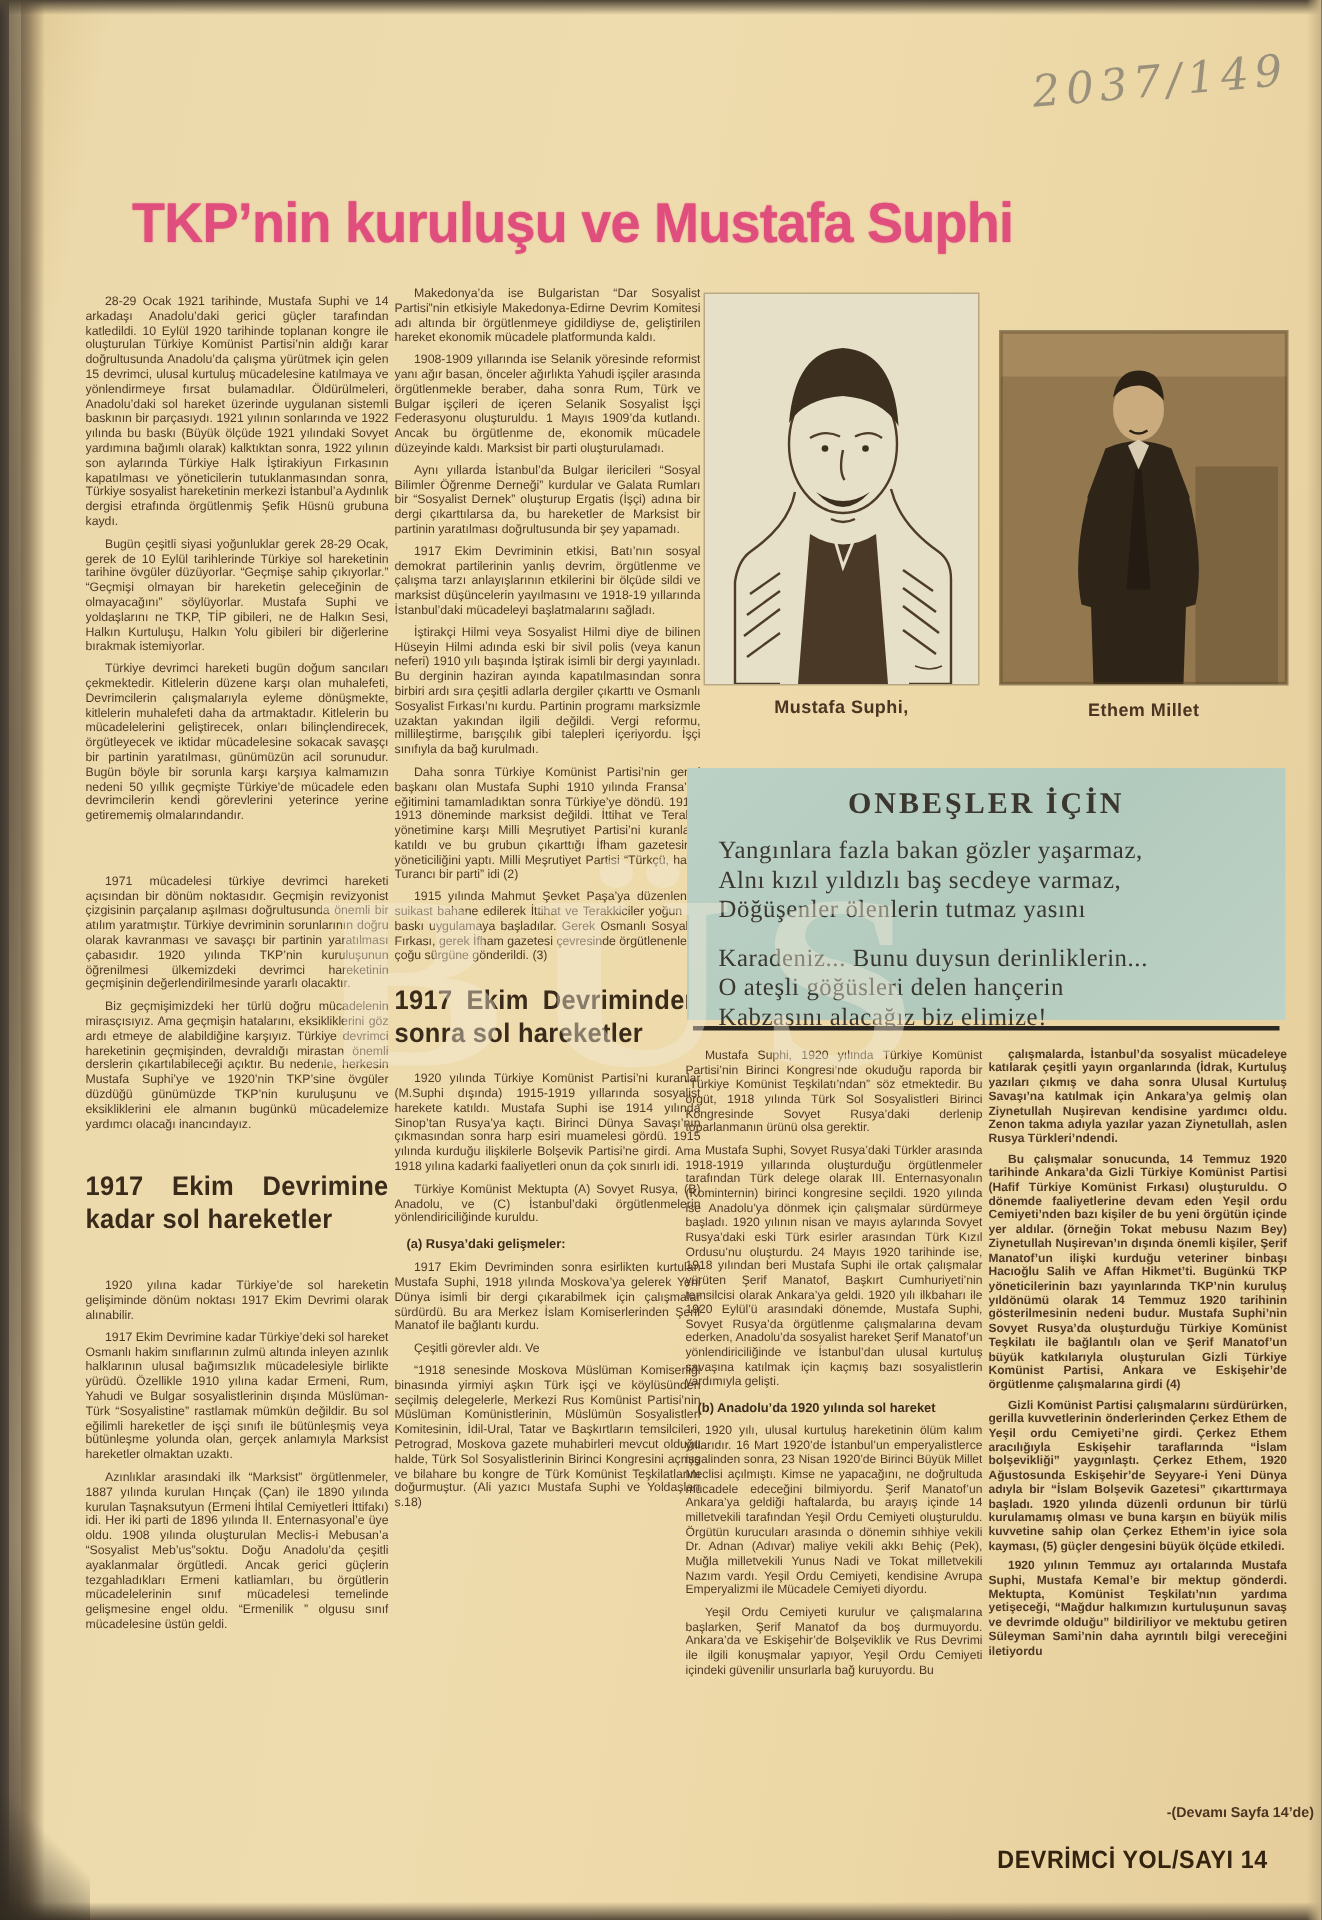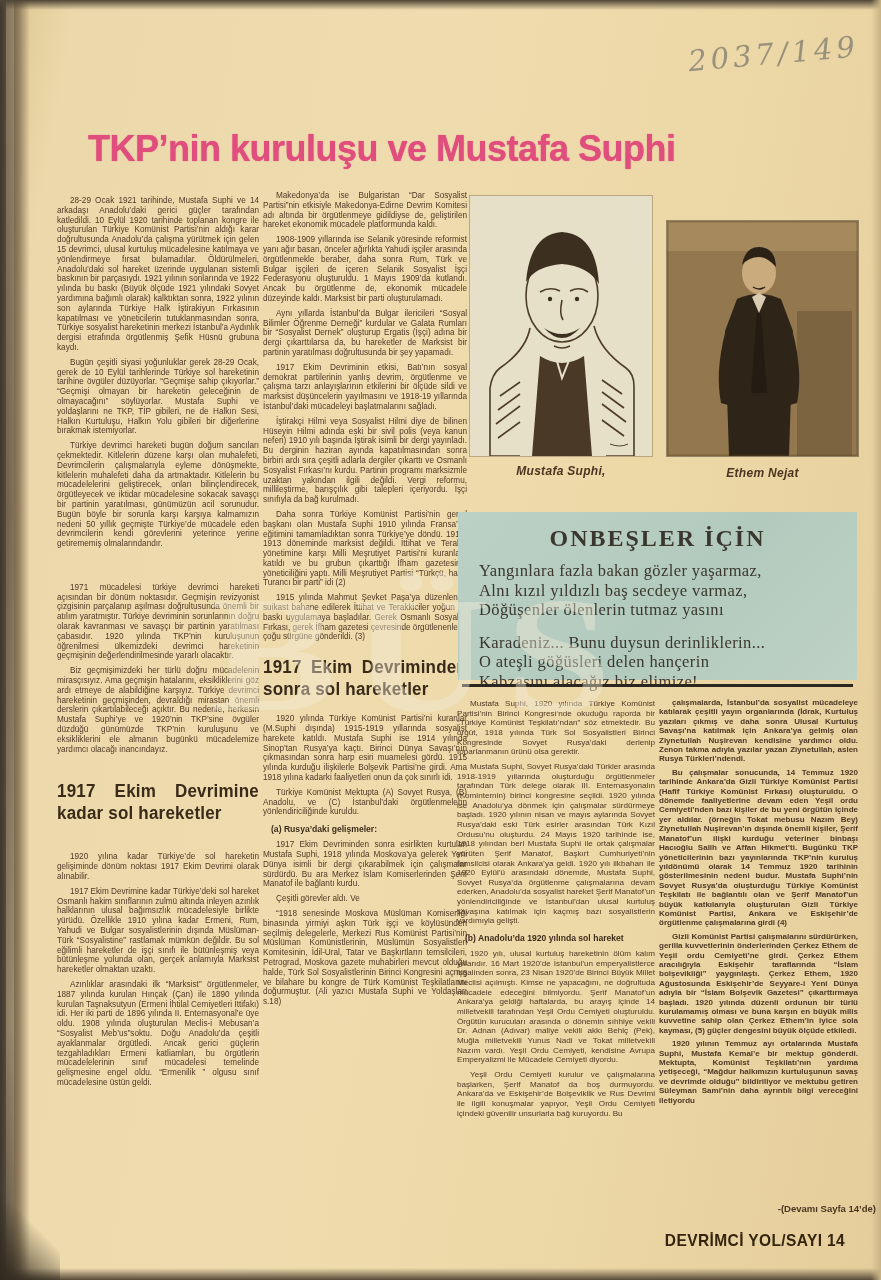--- a/index.html
+++ b/index.html
@@ -38,29 +38,29 @@
   p.marked{position:relative;margin-top:34px;}
   p.marked::before{content:"♦";position:absolute;left:-16px;top:0;color:#b5332e;font-size:11px;text-indent:0;}
 
   
   .photo{position:absolute;}
   .photo1{left:470px;top:196px;width:182px;height:260px;background:#e6dfc8;
           box-shadow:0 0 0 1px rgba(90,74,53,.35);}
   .photo2{left:667px;top:221px;width:191px;height:235px;
           background:linear-gradient(160deg,#a18459 0%,#8a7049 45%,#6f5738 100%);
           box-shadow:0 0 0 1px rgba(60,48,32,.5);}
-  .cap{position:absolute;font-weight:bold;font-size:12px;color:#4b3522;letter-spacing:.3px;font-style:italic;}
+  .cap{position:absolute;font-weight:bold;font-size:12px;color:#4b3522;letter-spacing:.3px;}
   .cap1{left:470px;top:464px;width:182px;text-align:center;}
   .cap2{left:667px;top:466px;width:191px;text-align:center;}
 
   
   .poembox{position:absolute;left:458px;top:512px;width:399px;height:168px;
     background:linear-gradient(135deg,#bcd1c6 0%,#b2cabd 55%,#bed2c5 100%);
     font-family:"Liberation Serif",serif;color:#3b372e;}
-  .poemtitle{margin:13px 0 9px 0;text-align:center;font-weight:bold;font-size:24px;letter-spacing:2px;}
+  .poemtitle{margin:13px 0 9px 0;text-align:center;font-weight:bold;font-size:20px;letter-spacing:2px;}
   .stanza{margin:0 0 13px 21px;}
   .pline{font-size:16.5px;line-height:19.5px;letter-spacing:.4px;}
   .rule{position:absolute;left:462px;top:684px;width:391px;height:3px;background:#2c2620;}
 
   .watermark{position:absolute;left:210px;top:560px;z-index:6;pointer-events:none;
     font-family:"Liberation Serif",serif;font-weight:bold;font-size:165px;letter-spacing:14px;
     color:rgba(243,237,218,.42);transform:scaleX(1.15);transform-origin:left;}
 
   .cont{position:absolute;left:686px;top:1203px;width:190px;text-align:right;
         font-size:9.5px;font-weight:bold;color:#4a3420;}
@@ -160,21 +160,21 @@
         <path d="M85 76 L92 92 L99 76 L92 72 Z" fill="#d8cdb2"></path>
         <path d="M90 92 l4 0 l6 80 l-16 0 z" fill="#241c12"></path>
         <path d="M58 112 q-10 40 -4 70 l14 4" fill="#2e2418"></path>
         <path d="M126 112 q10 40 4 70 l-14 4" fill="#2e2418"></path>
       </g>
       <rect width="191" height="235" fill="none" stroke="#59441f" stroke-width="3" opacity=".4"></rect>
     </svg>
   </div>
 
   <div class="cap cap1">Mustafa Suphi,</div>
-  <div class="cap cap2">Ethem Nejat</div>
+  <div class="cap cap2">Ethem Millet</div>
 
   <div class="poembox">
     <div class="poemtitle">ONBEŞLER İÇİN</div>
     <div>
         <div class="stanza">
           <div class="pline">Yangınlara fazla bakan gözler yaşarmaz,</div>
           <div class="pline">Alnı kızıl yıldızlı baş secdeye varmaz,</div>
           <div class="pline">Döğüşenler ölenlerin tutmaz yasını</div>
         </div>
         <div class="stanza">

